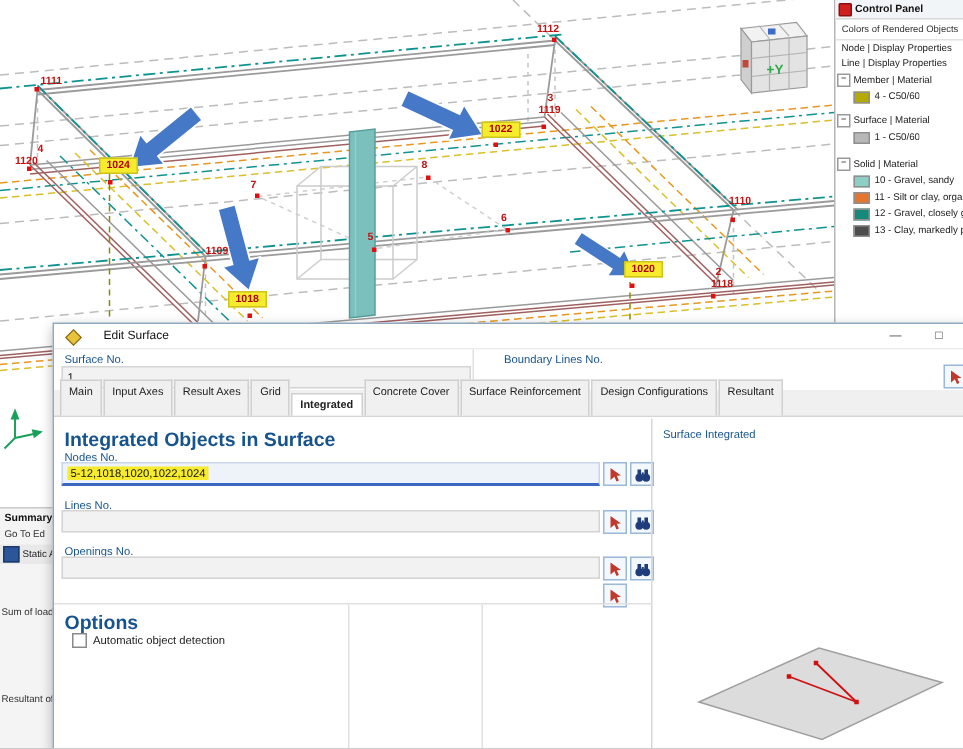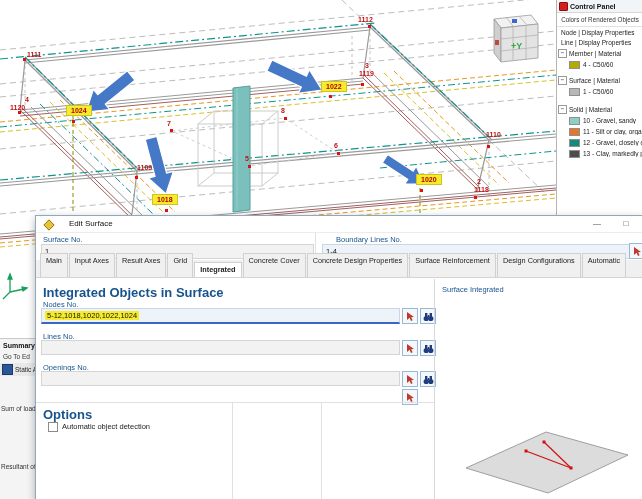--- a/index.html
+++ b/index.html
@@ -301,38 +301,36 @@
       <span id="dlg-icon"></span>
       <span id="dlg-title">Edit Surface</span>
       <span class="win-btn" id="btn-min">—</span>
       <span class="win-btn" id="btn-max">□</span>
     </div>
 
     <span class="dlbl" style="left:7px;top:19px">Surface No.</span>
     <div class="dfield" style="left:5px;top:28px;width:268px">1</div>
     <div class="vline" style="left:279px;top:17px;height:27px"></div>
     <span class="dlbl" style="left:300px;top:19px">Boundary Lines No.</span>
-    <div class="dfield blue" style="left:286px;top:28px;width:304px">1-4</div>
     <div class="tool-btn" style="left:593px;top:27px">
       <svg width="11" height="11">
           <path d="M2,1 L2,9 L4.6,6.8 L6,10 L7.6,9.3 L6.2,6.2 L9,6 Z" fill="#c0392b"></path>
         </svg>
     </div>
 
     <div id="tabbar">
       <span class="tab">Main</span>
       <span class="tab">Input Axes</span>
       <span class="tab">Result Axes</span>
       <span class="tab">Grid</span>
       <span class="tab active">Integrated</span>
       <span class="tab">Concrete Cover</span>
-      <span class="tab">Concrete Design Properties</span>
       <span class="tab">Surface Reinforcement</span>
       <span class="tab">Design Configurations</span>
-      <span class="tab">Automatic</span>
+      <span class="tab">Resultant</span>
     </div>
 
     <span class="sect" style="left:7px;top:69px">Integrated Objects in Surface</span>
 
     <span class="dlbl" style="left:7px;top:84px">Nodes No.</span>
     <div class="dfield blue focus" style="left:5px;top:92px;width:354px">
       <span class="hl-text">5-12,1018,1020,1022,1024</span>
     </div>
     <div class="tool-btn" style="left:366px;top:92px">
       <svg width="11" height="11">

